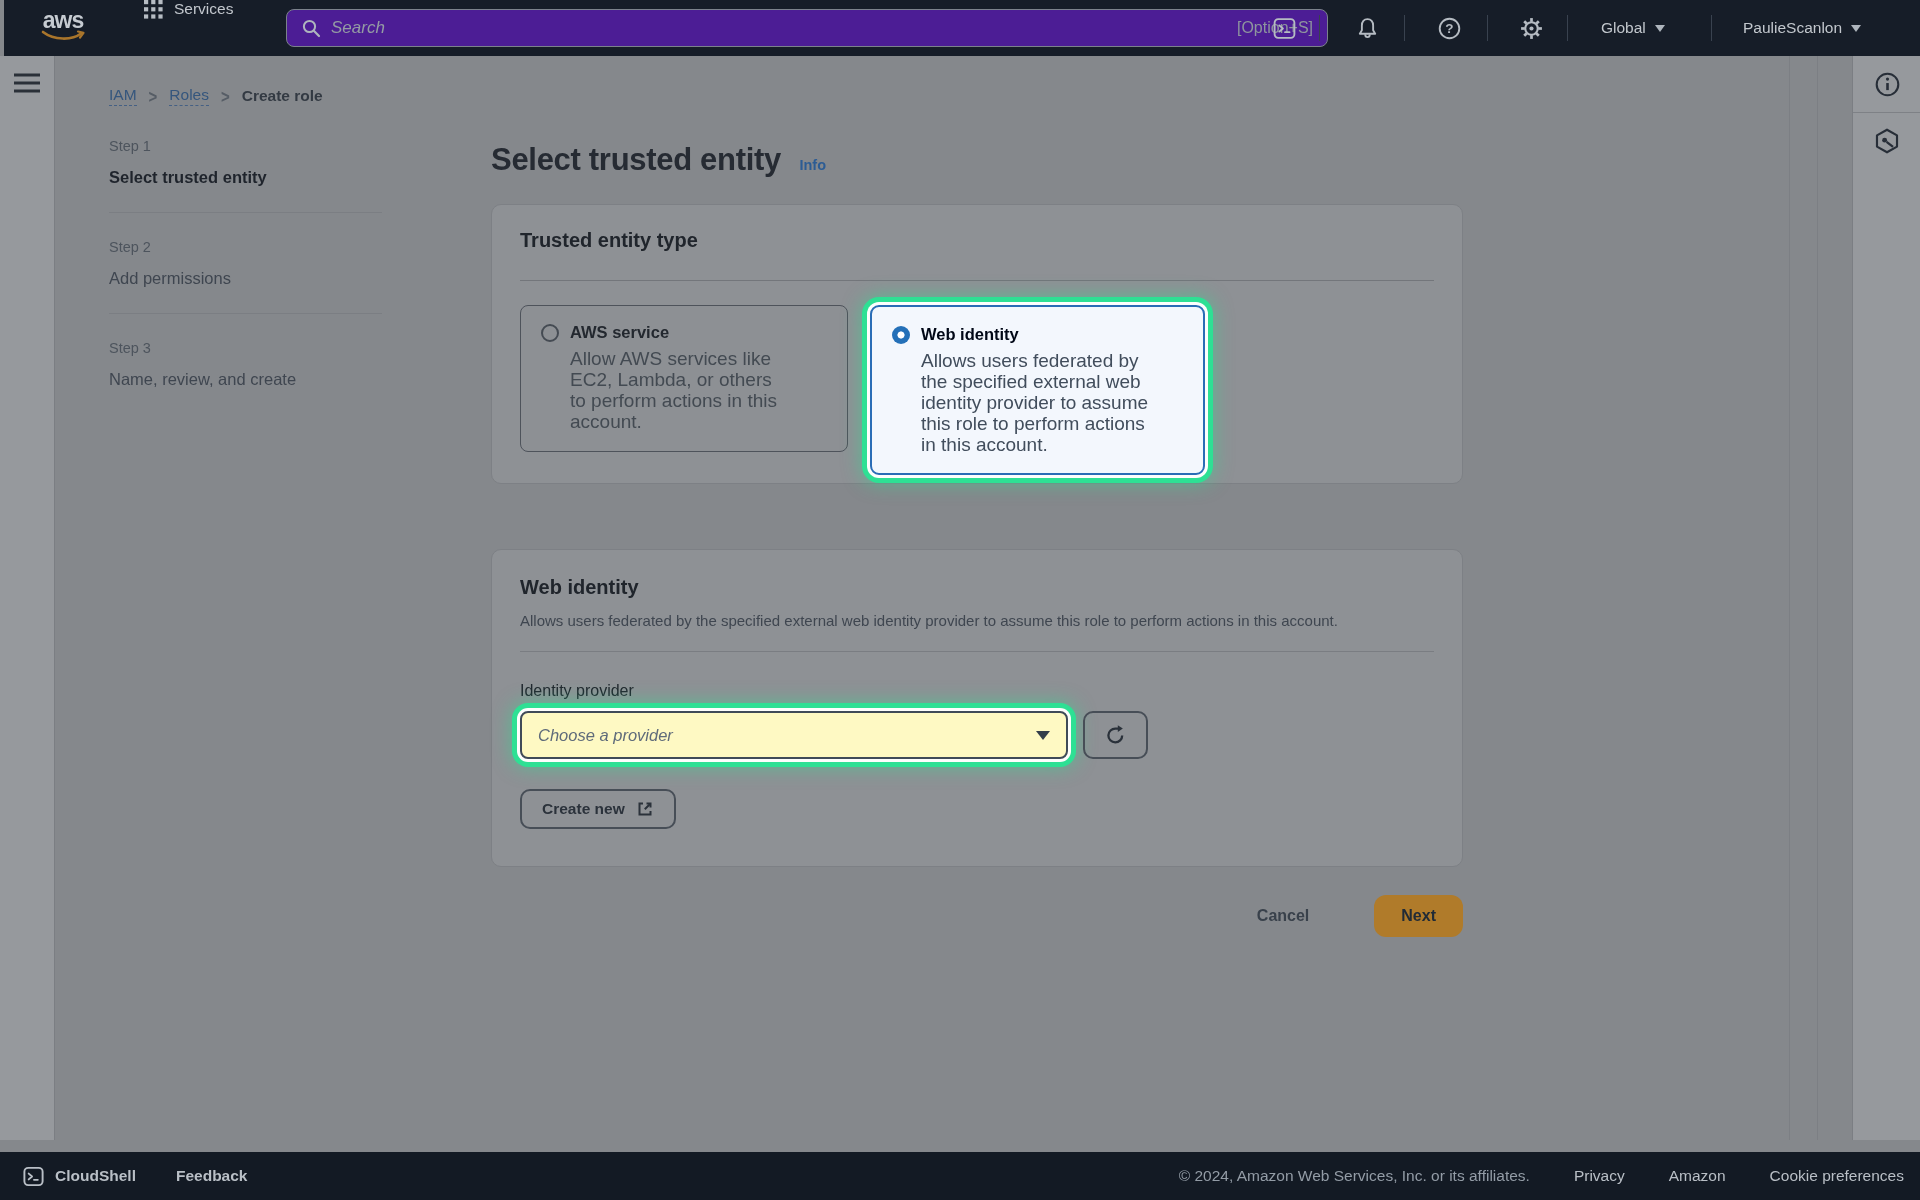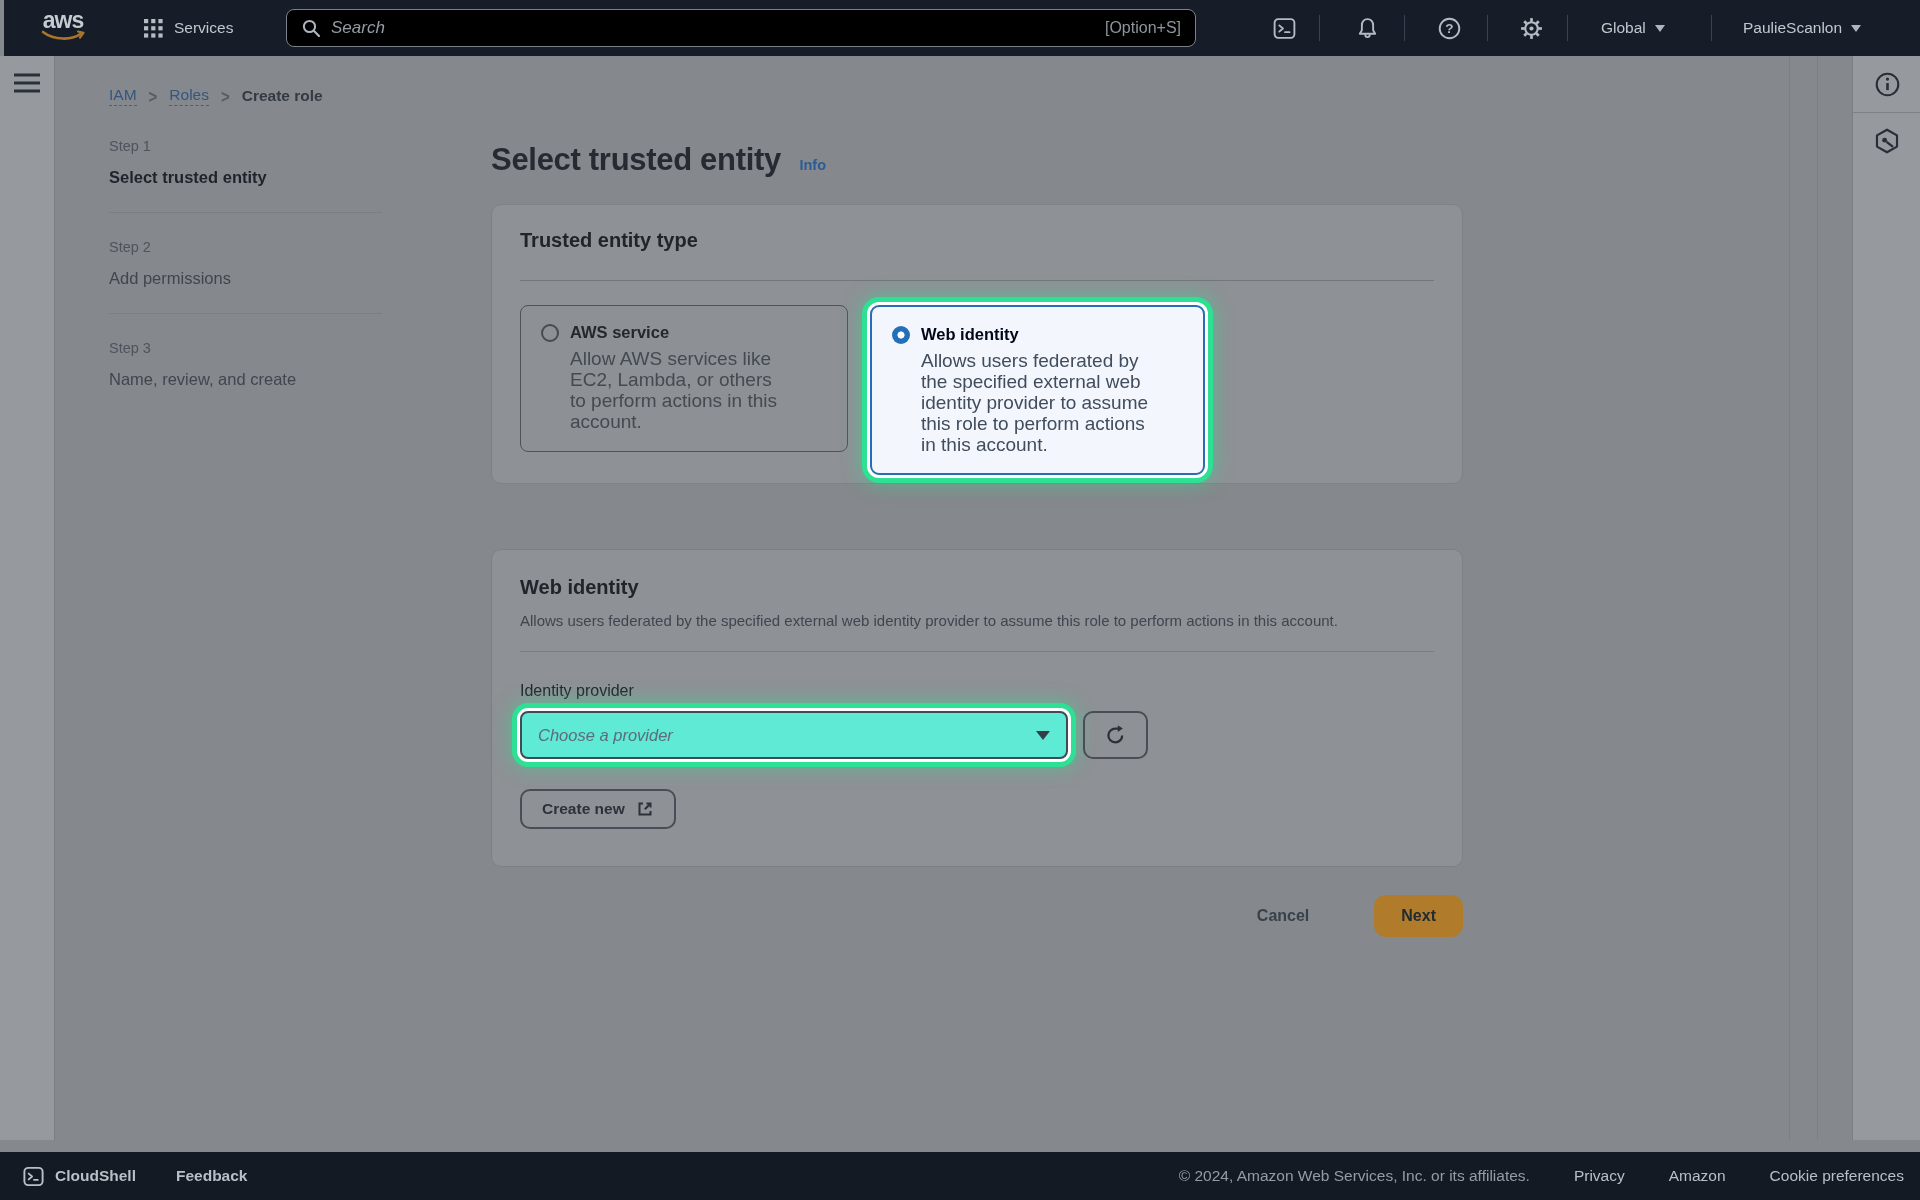--- a/index.html
+++ b/index.html
@@ -4,22 +4,22 @@
 <style>
   * { margin:0; padding:0; box-sizing:border-box; }
   html,body { width:1920px; height:1200px; overflow:hidden; }
   body { font-family:"Liberation Sans", sans-serif; background:#85888c; position:relative; }
 
   
   .navbar { position:absolute; top:0; left:4px; width:1920px; height:56px; background:#161d28; z-index:20; }
   .nav-logo { position:absolute; left:30px; top:8px; width:58px; text-align:center; cursor:pointer; }
   .nav-logo .aws-word { color:#c6cbd1; font-weight:700; font-size:23px; letter-spacing:-1px; line-height:24px; display:block; }
   .nav-logo svg { display:block; margin:-2px auto 0; }
-  .nav-services { position:absolute; left:140px; top:0; height:56px; display:flex; align-items:center; gap:11px; color:#c2c7cd; font-size:15.5px; cursor:pointer; }
-  .nav-search { position:absolute; left:282px; top:9px; width:910px; height:38px; background:#000000; border:1px solid #7b828b; border-radius:8px; display:flex; align-items:center; padding:0 14px; gap:10px; }
+  .nav-services { position:absolute; left:140px; top:0; height:56px; display:flex; gap:11px; color:#c2c7cd; font-size:15.5px; cursor:pointer; }
+  .nav-search { position:absolute; left:282px; top:9px; width:1042px; height:38px; background:#4c1d95; border:1px solid #7b828b; border-radius:8px; display:flex; align-items:center; padding:0 14px; gap:10px; }
   .nav-search .ph { color:#949ba4; font-size:17px; font-style:italic; flex:1; }
   .nav-search .shortcut { color:#8e959e; font-size:16px; }
   .nav-icon { position:absolute; top:0; height:56px; width:30px; display:flex; align-items:center; justify-content:center; cursor:pointer; }
   .nav-div { position:absolute; top:15px; width:1px; height:26px; background:#39424f; }
   .nav-menu { position:absolute; top:0; height:56px; display:flex; align-items:center; gap:9px; color:#c2c7cd; font-size:15.5px; cursor:pointer; }
   .caret { display:inline-block; width:0; height:0; border-left:5.5px solid transparent; border-right:5.5px solid transparent; border-top:7px solid #aeb5bd; }
 
   
   .footer { position:absolute; bottom:0; left:0; width:1920px; height:48px; background:#131a24; display:flex; align-items:center; padding:0 16px 0 22px; z-index:20; }
   .footer .f-item { display:flex; align-items:center; gap:10px; color:#b9bfc6; font-size:15.5px; font-weight:700; cursor:pointer; }
@@ -71,21 +71,21 @@
   .option-card.hl .o-title { color:#000716; }
   .option-card.hl .o-desc { color:#414d5c; max-width:235px; }
   .radio-on { width:18px; height:18px; border-radius:50%; flex:none; background:radial-gradient(circle, #ffffff 0 3.2px, #2470b8 3.9px 10px); }
 
   .card2 { margin-top:65px; height:318px; padding:26px 28px; }
   .sec-title { font-size:20px; font-weight:700; color:#20252c; }
   .sec-desc { margin-top:11px; font-size:15px; line-height:21px; color:#3f4650; max-width:872px; }
   .sec-sep { border:0; border-top:1px solid #7a7d82; margin:20px 0 0; }
   .field-label { margin-top:30px; font-size:16px; color:#21262e; }
   .select-row { margin-top:11px; display:flex; align-items:center; gap:15px; }
-  .select { width:548px; height:48px; background:#5eead4; border:2px solid #404b58; border-radius:8px; display:flex; align-items:center; padding:1px 16px; cursor:pointer;
+  .select { width:548px; height:48px; background:#fef9c3; border:2px solid #404b58; border-radius:8px; display:flex; align-items:center; padding:1px 16px; cursor:pointer;
       box-shadow:0 0 0 3px #fdfefd, 0 0 0 8px #2ee094, 0 0 18px 9px rgba(46,224,148,.5); }
   .select .sel-text { flex:1; font-size:16.5px; font-style:italic; color:#5f6b7a; }
   .sel-arrow { width:0; height:0; border-left:7px solid transparent; border-right:7px solid transparent; border-top:9px solid #333e4a; }
   .icon-btn { width:65px; height:48px; border:2px solid #474e57; border-radius:10px; background:transparent; display:flex; align-items:center; justify-content:center; cursor:pointer; }
   .create-btn { margin-top:30px; height:40px; border:2px solid #474e57; border-radius:10px; background:transparent; display:inline-flex; align-items:center; gap:11px; padding:0 20px; font-size:15.5px; font-weight:700; color:#2b323b; cursor:pointer; font-family:"Liberation Sans",sans-serif; }
 
   .actions { margin-top:28px; width:972px; display:flex; justify-content:flex-end; align-items:center; gap:65px; }
   .cancel-btn { font-size:16px; font-weight:700; color:#39414b; background:none; border:none; cursor:pointer; font-family:"Liberation Sans",sans-serif; }
   .next-btn { height:42px; padding:0 27px; background:#b07b2a; border:none; border-radius:12px; font-size:16px; font-weight:700; color:#212b36; cursor:pointer; font-family:"Liberation Sans",sans-serif; }
 </style>

